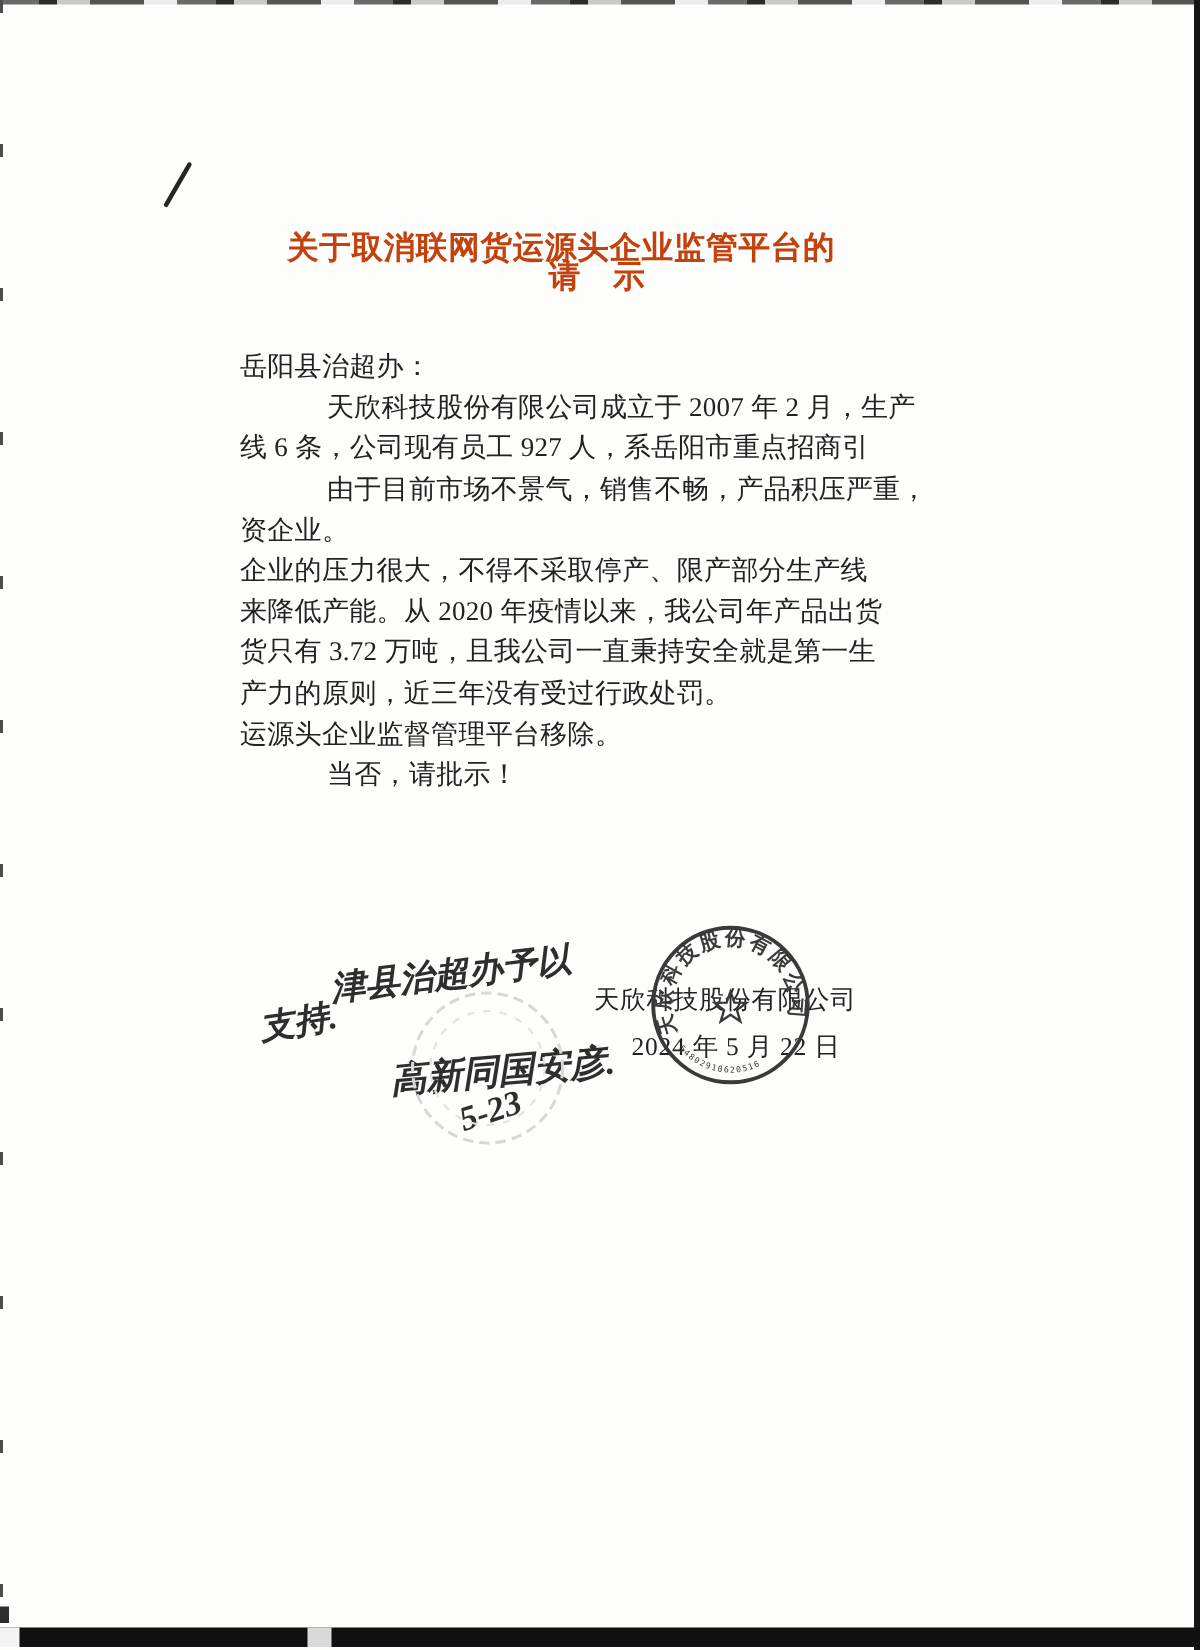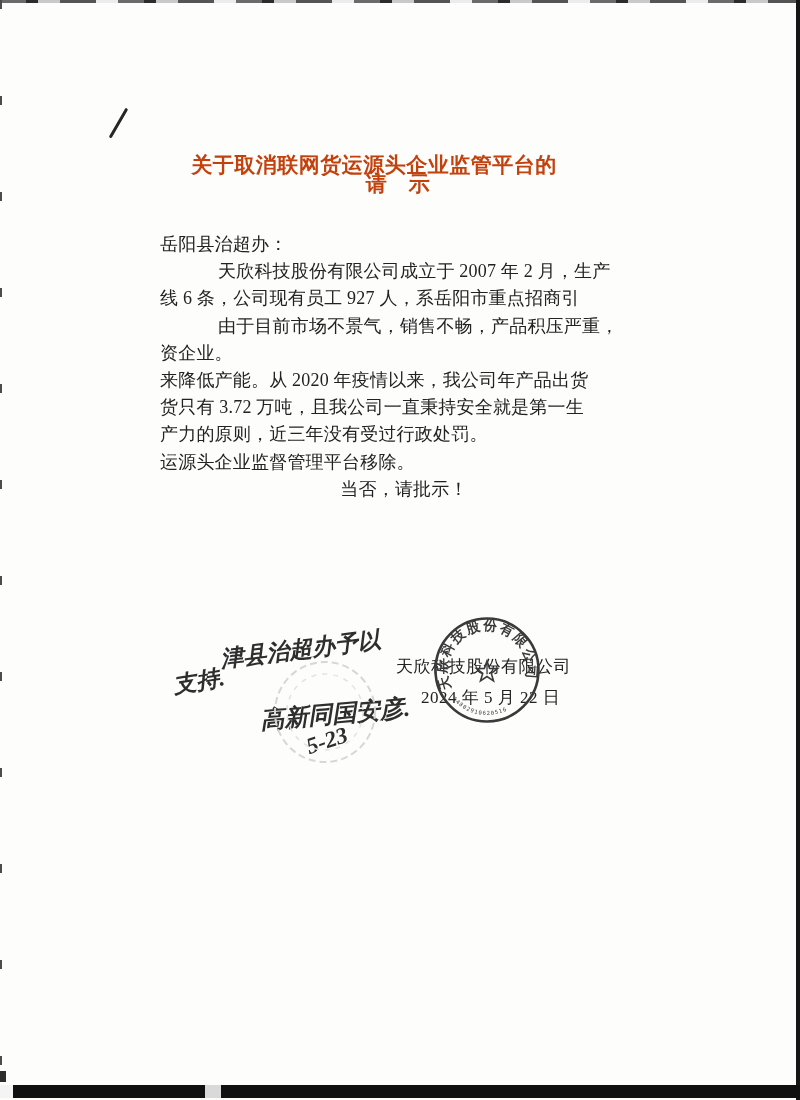--- a/index.html
+++ b/index.html
@@ -25,21 +25,21 @@
     transform:rotate(30deg);border-radius:2px;}
 
   .title-line{position:absolute;left:0;width:748px;text-align:center;
     font-weight:700;font-size:21px;letter-spacing:0.5px;color:#c2410c;}
   .title-1{top:151px;}
   .title-2{top:170px;padding-left:24px;}
 
   .body-block{position:absolute;left:160px;top:231px;width:430px;
     font-size:18px;line-height:27.2px;letter-spacing:0.2px;color:#222;}
   .line{height:27.2px;white-space:nowrap;}
-  .indent{padding-left:58px;text-align:center;}
+  .indent{padding-left:58px;}
 
   .sig-company{position:absolute;left:396px;top:655px;font-size:17px;letter-spacing:0.5px;color:#222;white-space:nowrap;}
   .sig-date{position:absolute;left:421px;top:686px;font-size:17px;letter-spacing:0.5px;color:#222;white-space:nowrap;}
 
   .hw{position:absolute;color:#2e2e2e;white-space:nowrap;
       font-style:italic;font-weight:600;}
   .hw-note1{left:220px;top:634px;font-size:23px;transform:rotate(-7deg);}
   .hw-note2{left:173px;top:666px;font-size:23px;transform:rotate(-9deg);}
   .hw-sign{left:260px;top:698px;font-size:24px;transform:rotate(-5deg);}
   .hw-date{left:306px;top:728px;font-size:23px;transform:rotate(-18deg);}
@@ -63,20 +63,21 @@
 
   <div class="title-line title-1">关于取消联网货运源头企业监管平台的</div>
   <div class="title-line title-2">请　示</div>
 
   <div class="body-block">
     <div class="line">岳阳县治超办：</div>
     <div class="line indent">天欣科技股份有限公司成立于 2007 年 2 月，生产</div>
     <div class="line">线 6 条，公司现有员工 927 人，系岳阳市重点招商引</div>
     <div class="line indent">由于目前市场不景气，销售不畅，产品积压严重，</div>
     <div class="line">资企业。</div>
+    <div class="line">企业的压力很大，不得不采取停产、限产部分生产线</div>
     <div class="line">来降低产能。从 2020 年疫情以来，我公司年产品出货</div>
     <div class="line">货只有 3.72 万吨，且我公司一直秉持安全就是第一生</div>
     <div class="line">产力的原则，近三年没有受过行政处罚。</div>
     <div class="line">运源头企业监督管理平台移除。</div>
     <div class="line indent">当否，请批示！</div>
   </div>
 
   <div class="hw hw-note1">津县治超办予以</div>
   <div class="hw hw-note2">支持.</div>
   <div class="hw hw-sign">高新同国安彦.</div>

